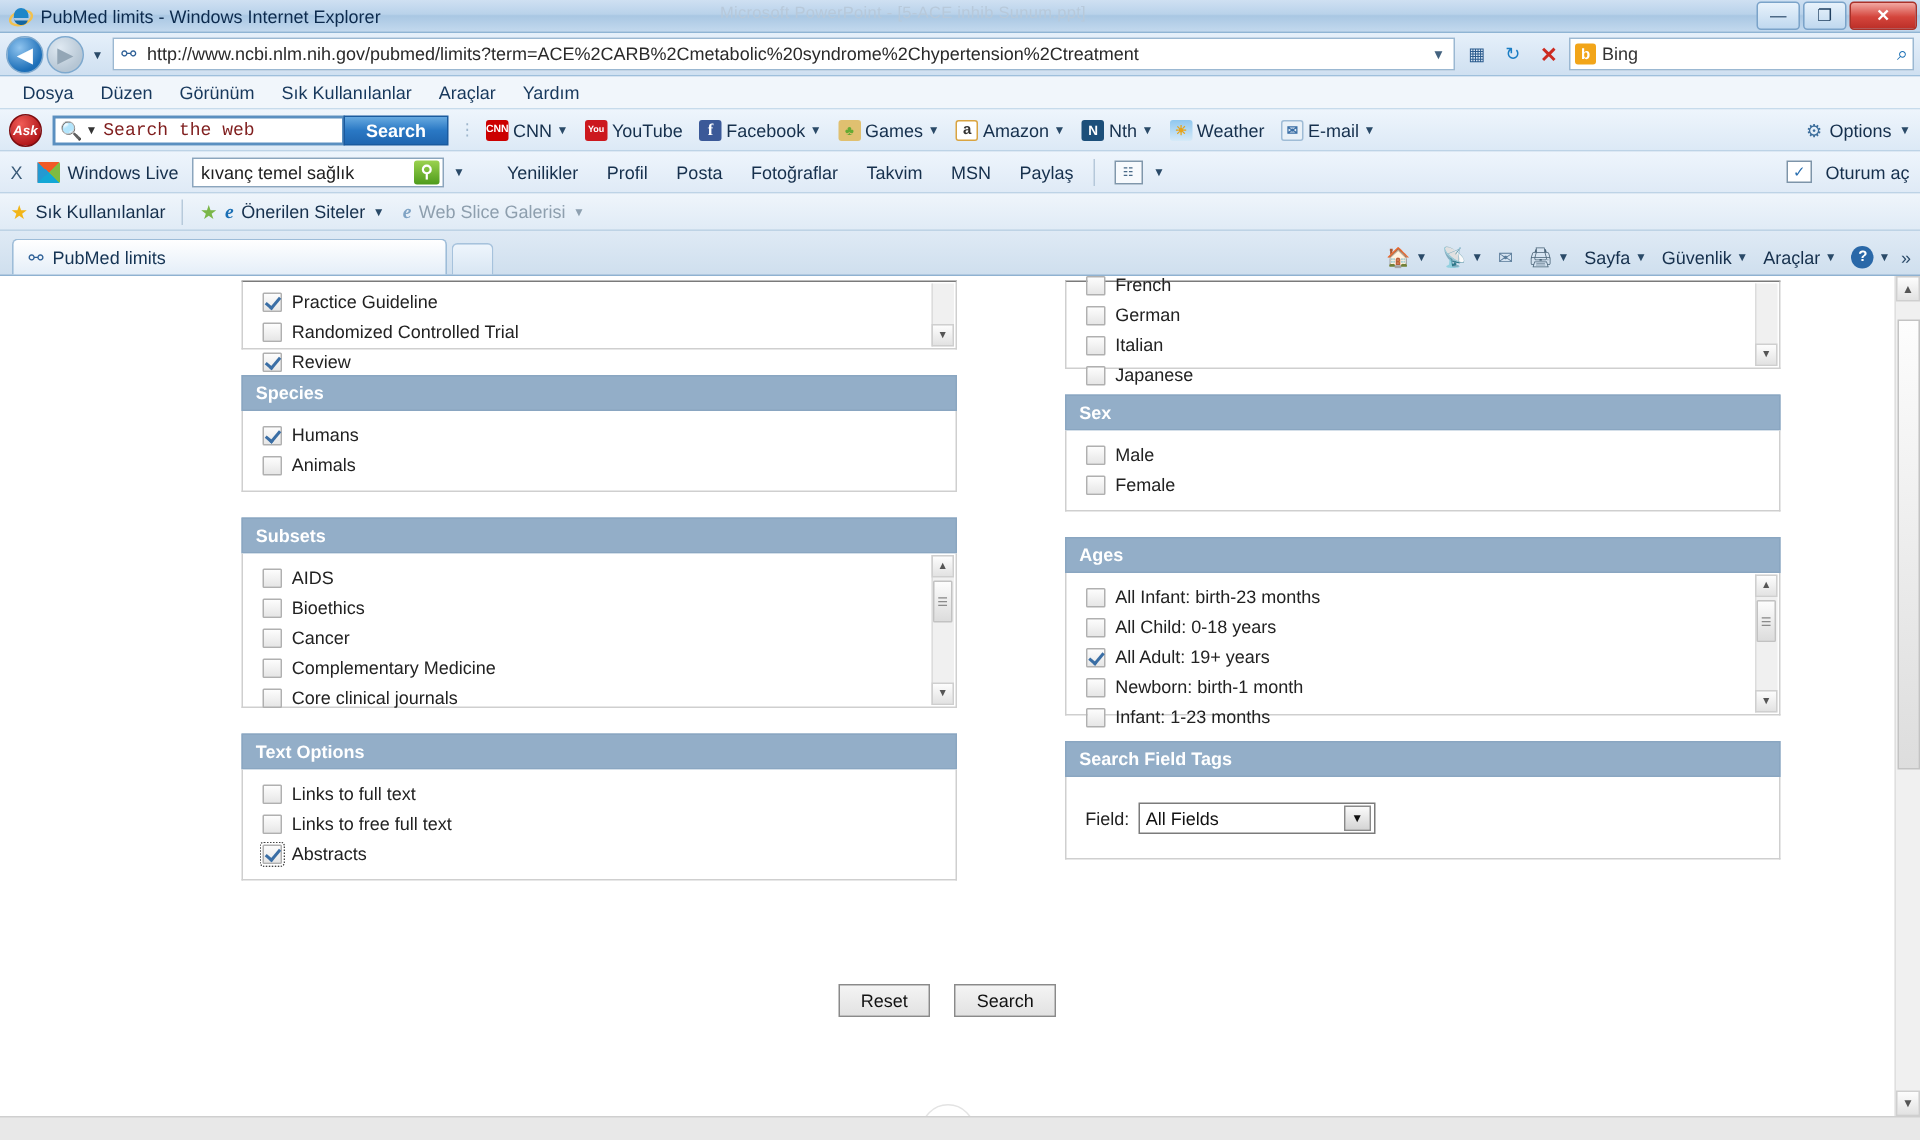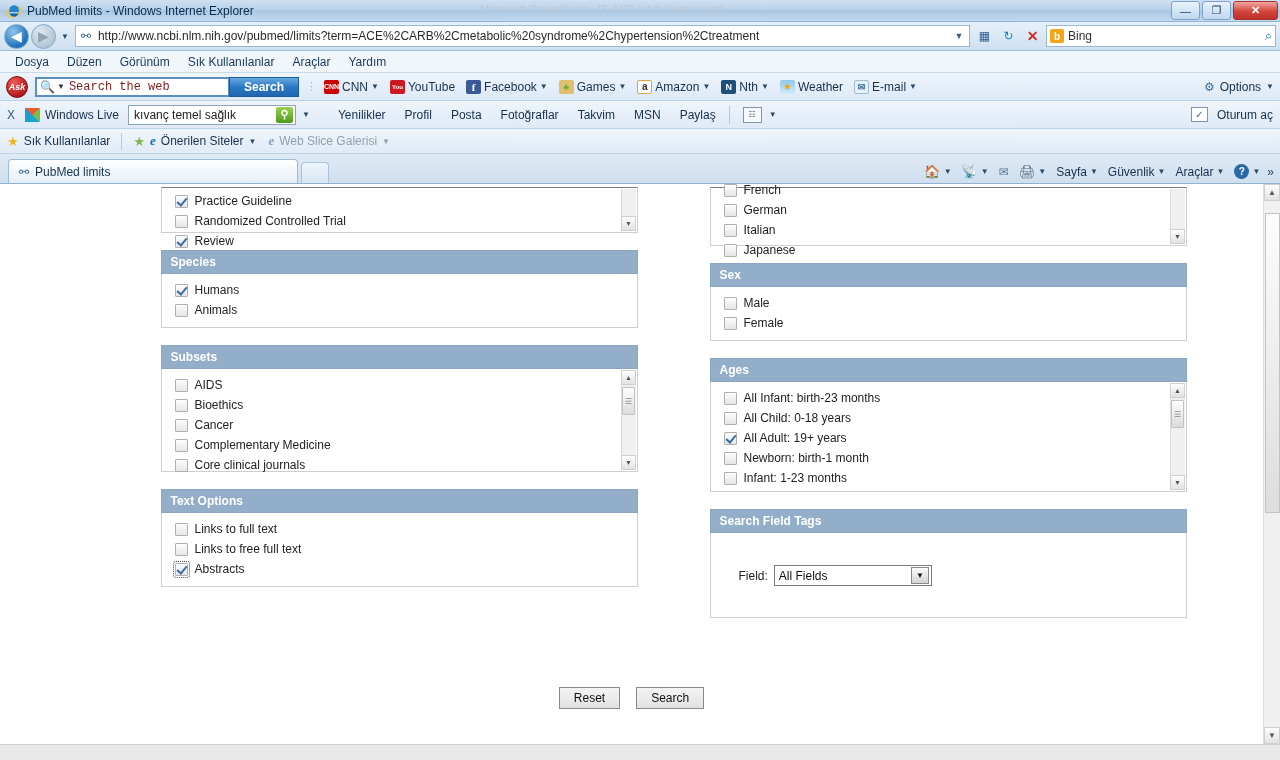--- a/index.html
+++ b/index.html
@@ -682,21 +682,21 @@
               </div>
               <div class="cb-row">
                 <span class="cbx"></span>
                 <span>Female</span>
               </div>
             </div>
           </div>
 
           <div class="panel">
             <div class="panel-head">Ages</div>
-            <div class="panel-body scrolled" style="height:110px">
+            <div class="panel-body scrolled" style="height:95px">
               <div class="scrollinner">
                 <div class="cb-row">
                   <span class="cbx"></span>
                   <span>All Infant: birth-23 months</span>
                 </div>
                 <div class="cb-row">
                   <span class="cbx"></span>
                   <span>All Child: 0-18 years</span>
                 </div>
                 <div class="cb-row">
@@ -715,21 +715,21 @@
               <div class="iscroll">
                 <div class="arw">▲</div>
                 <div class="thumb">☰</div>
                 <div class="arw bottom">▼</div>
               </div>
             </div>
           </div>
 
           <div class="panel">
             <div class="panel-head">Search Field Tags</div>
-            <div class="panel-body" style="padding:15px">
+            <div class="panel-body" style="padding:0">
               <div class="field-row">
                 <span>Field:</span>
                 <div class="sel">
                   <span class="val">All Fields</span>
                   <span class="arrowbox">▼</span>
                 </div>
               </div>
             </div>
           </div>
         </div>

